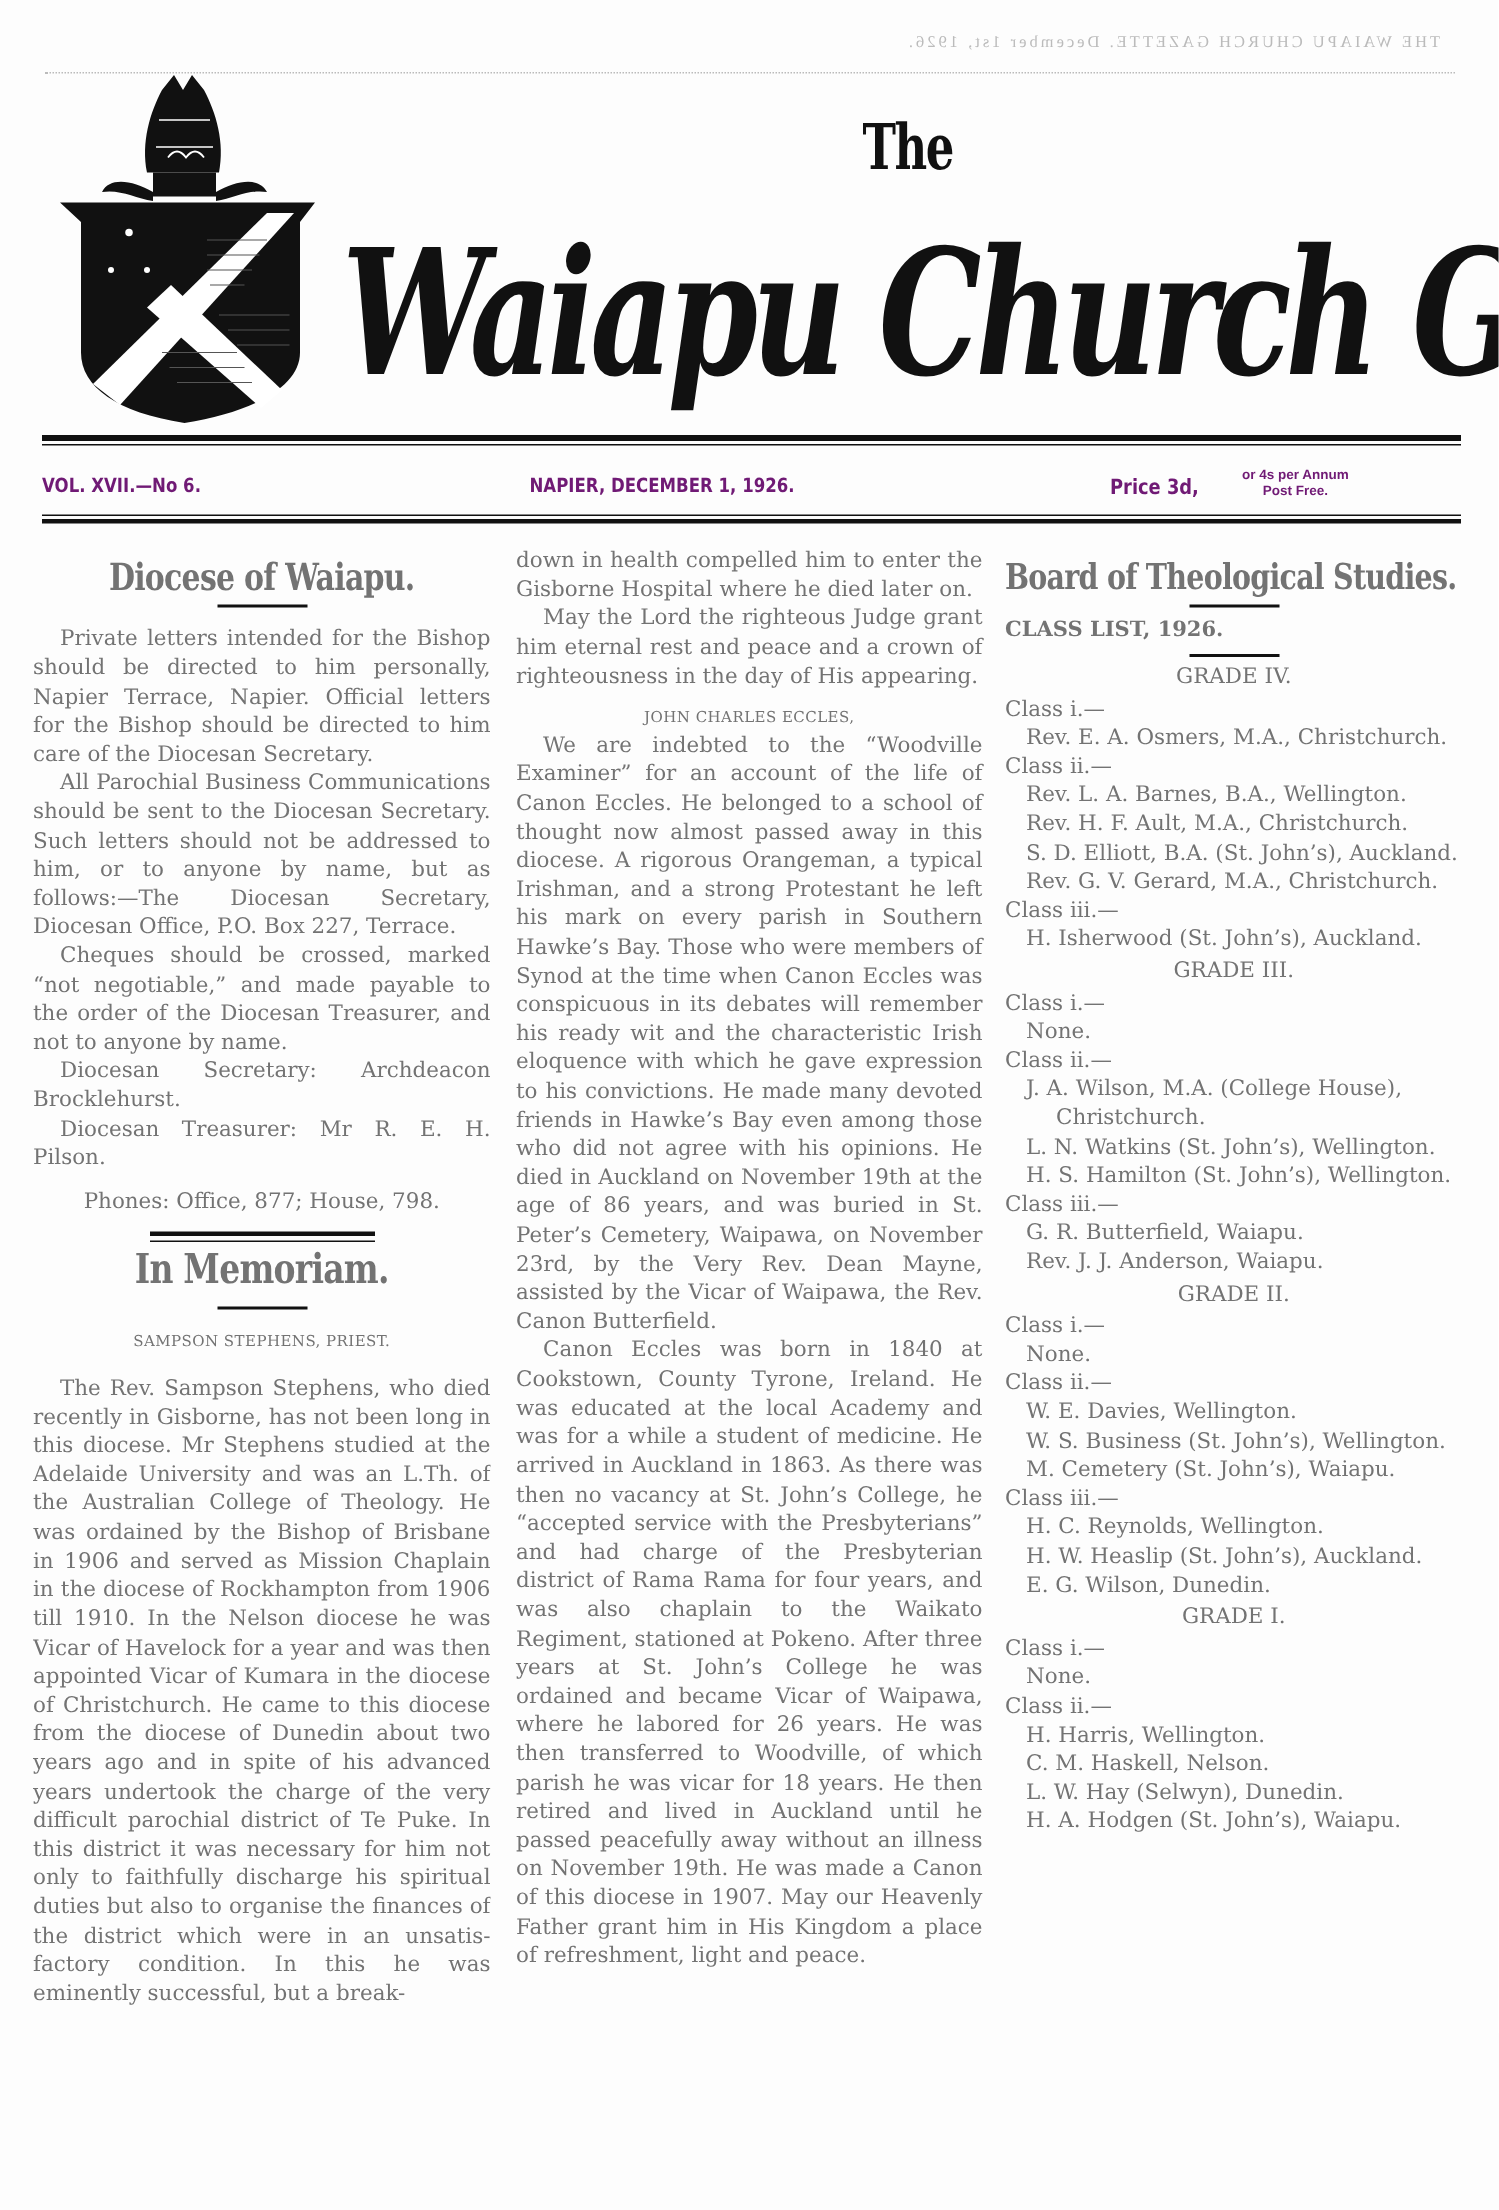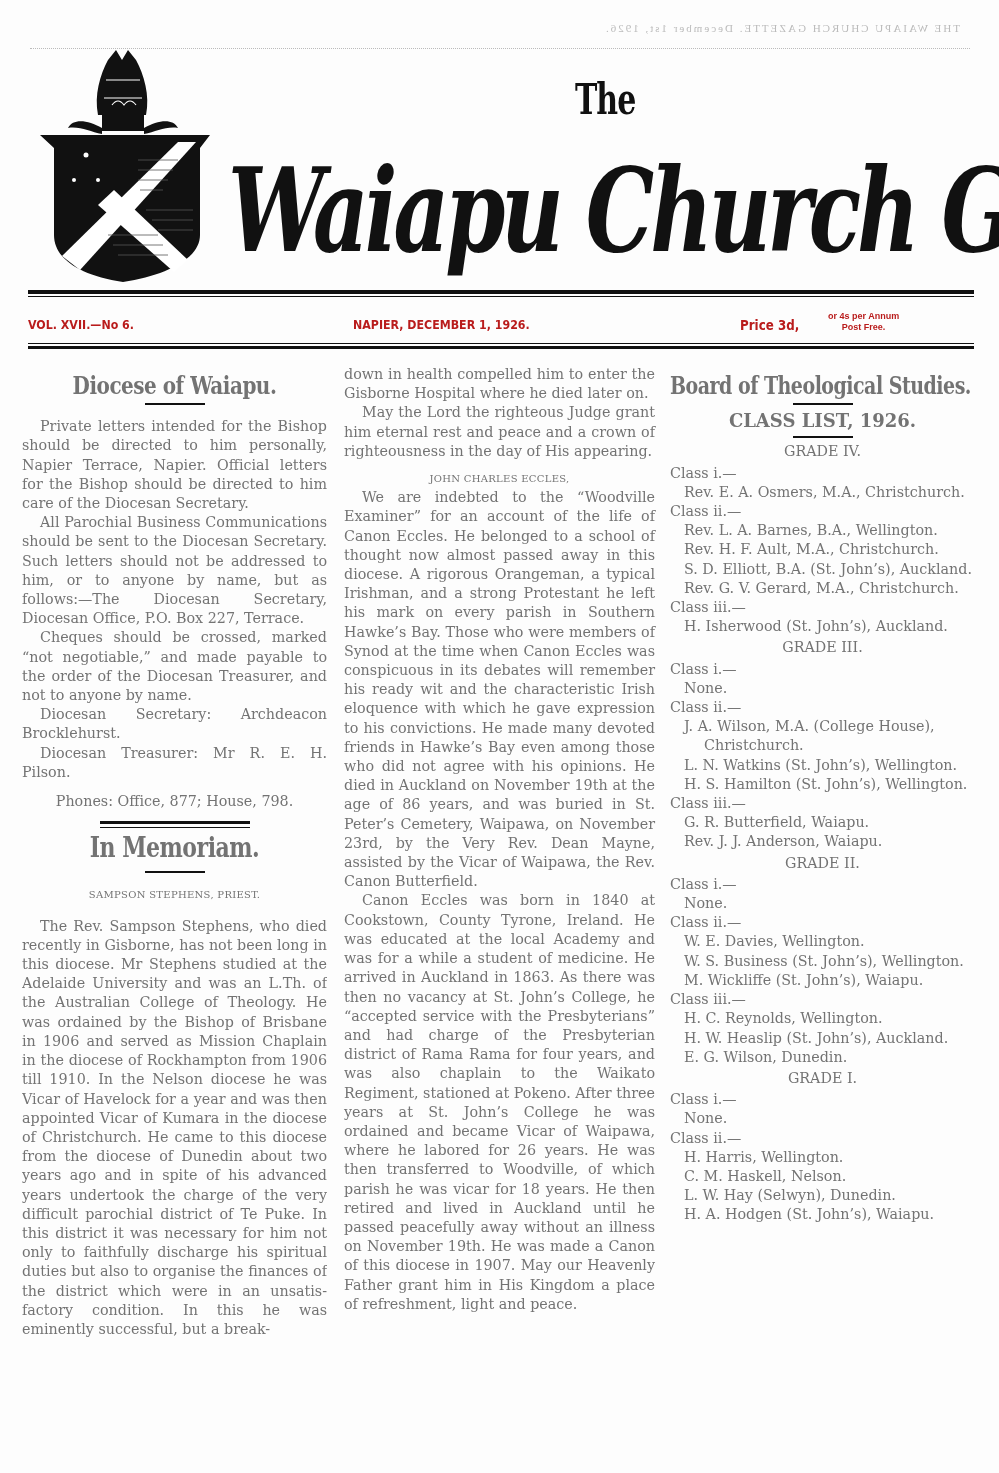--- a/index.html
+++ b/index.html
@@ -13,21 +13,21 @@
   
   .crest { position:absolute; left:28px; top:20px; width:190px; height:262px; }
 
   
   .mast-the { position:absolute; left:575px; top:82px; font-family:"DejaVu Serif", serif; font-weight:bold; font-size:30px; letter-spacing:-1px; color:#111; transform:scaleY(1.4); }
   .mast-title { position:absolute; left:228px; top:152px; width:760px; font-family:"DejaVu Serif", serif; font-weight:bold; font-size:86px; line-height:1; letter-spacing:-4px; color:#111; transform:scaleY(1.35); transform-origin:left top; white-space:nowrap; font-style:italic; }
 
   .rule-thick { position:absolute; left:28px; width:946px; height:4px; background:#111; }
   .rule-thin { position:absolute; left:28px; width:946px; height:1px; background:#111; }
 
-  .issue-line { position:absolute; left:28px; top:313px; width:946px; height:24px; font-family:"Liberation Sans", sans-serif; font-weight:bold; font-size:14px; color:#b91c1c; }
+  .issue-line { position:absolute; left:28px; top:313px; width:946px; height:24px; font-family:"Liberation Sans", sans-serif; font-weight:bold; font-size:14px; color:#701a75; }
   .issue-line span { position:absolute; top:4px; white-space:nowrap; }
   .vol { left:0; transform:scaleX(0.85); transform-origin:left; font-family:"DejaVu Sans", sans-serif; font-size:13px; }
   .date { left:325px; font-family:"DejaVu Sans", sans-serif; font-size:13px; transform:scaleX(0.85); transform-origin:left; }
   .price { left:712px; font-family:"DejaVu Sans", sans-serif; font-size:14px; transform:scaleX(0.85); transform-origin:left; }
   .annum { left:800px; top:-2px !important; font-family:"Liberation Sans", sans-serif; font-size:9px; line-height:11px; text-align:center; }
 
   
   .col { position:absolute; top:370px; font-family:"DejaVu Serif", serif; font-size:14.3px; line-height:19.2px; color:#737373; }
   .col1 { left:22px; width:305px; }
   .col2 { left:344px; width:311px; top:365px; }
@@ -38,21 +38,21 @@
 
   .blackletter { font-family:"DejaVu Serif", serif; font-weight:bold; text-align:center; letter-spacing:-0.5px; transform:scaleY(1.25); margin:6px 0 8px; }
   .bl-dio { font-size:20px; }
   .bl-mem { font-size:22px; }
   .bl-board { font-size:19px; text-align:left; }
 
   .short-rule { width:60px; height:2px; background:#111; margin:0 auto 12px; }
   .double-rule { width:150px; margin:10px auto 10px; border-top:3px solid #111; border-bottom:1px solid #111; height:3px; }
   .center { text-align:center; }
   .smallcaps { font-family:"DejaVu Serif", serif; font-size:10px; letter-spacing:0.3px; }
-  .bold-center { text-align:center; font-weight:bold; font-family:"DejaVu Serif", serif; font-size:18px; }
+  .bold-center { text-align:left; font-weight:bold; font-family:"DejaVu Serif", serif; font-size:14px; }
   .phones { text-align:center; margin:10px 0 6px; }
 
   .class-hd { margin:0; }
   .entry { margin:0 0 0 14px; padding-left:20px; text-indent:-20px; }
   .grade { text-align:center; margin:2px 0 2px; }
 </style>
 </head>
 <body>
 
 <div class="page">
@@ -153,21 +153,21 @@
         <div class="entry">H. S. Hamilton (St. John’s), Wel­lington.</div>
         <div class="class-hd">Class iii.—</div>
         <div class="entry">G. R. Butterfield, Waiapu.</div>
         <div class="entry">Rev. J. J. Anderson, Waiapu.</div>
         <div class="grade">GRADE II.</div>
         <div class="class-hd">Class i.—</div>
         <div class="entry">None.</div>
         <div class="class-hd">Class ii.—</div>
         <div class="entry">W. E. Davies, Wellington.</div>
         <div class="entry">W. S. Business (St. John’s), Wel­lington.</div>
-        <div class="entry">M. Wickliffe (St. John’s), Waiapu.</div>
+        <div class="entry">M. Cemetery (St. John’s), Waiapu.</div>
         <div class="class-hd">Class iii.—</div>
         <div class="entry">H. C. Reynolds, Wellington.</div>
         <div class="entry">H. W. Heaslip (St. John’s), Auck­land.</div>
         <div class="entry">E. G. Wilson, Dunedin.</div>
         <div class="grade">GRADE I.</div>
         <div class="class-hd">Class i.—</div>
         <div class="entry">None.</div>
         <div class="class-hd">Class ii.—</div>
         <div class="entry">H. Harris, Wellington.</div>
         <div class="entry">C. M. Haskell, Nelson.</div>

